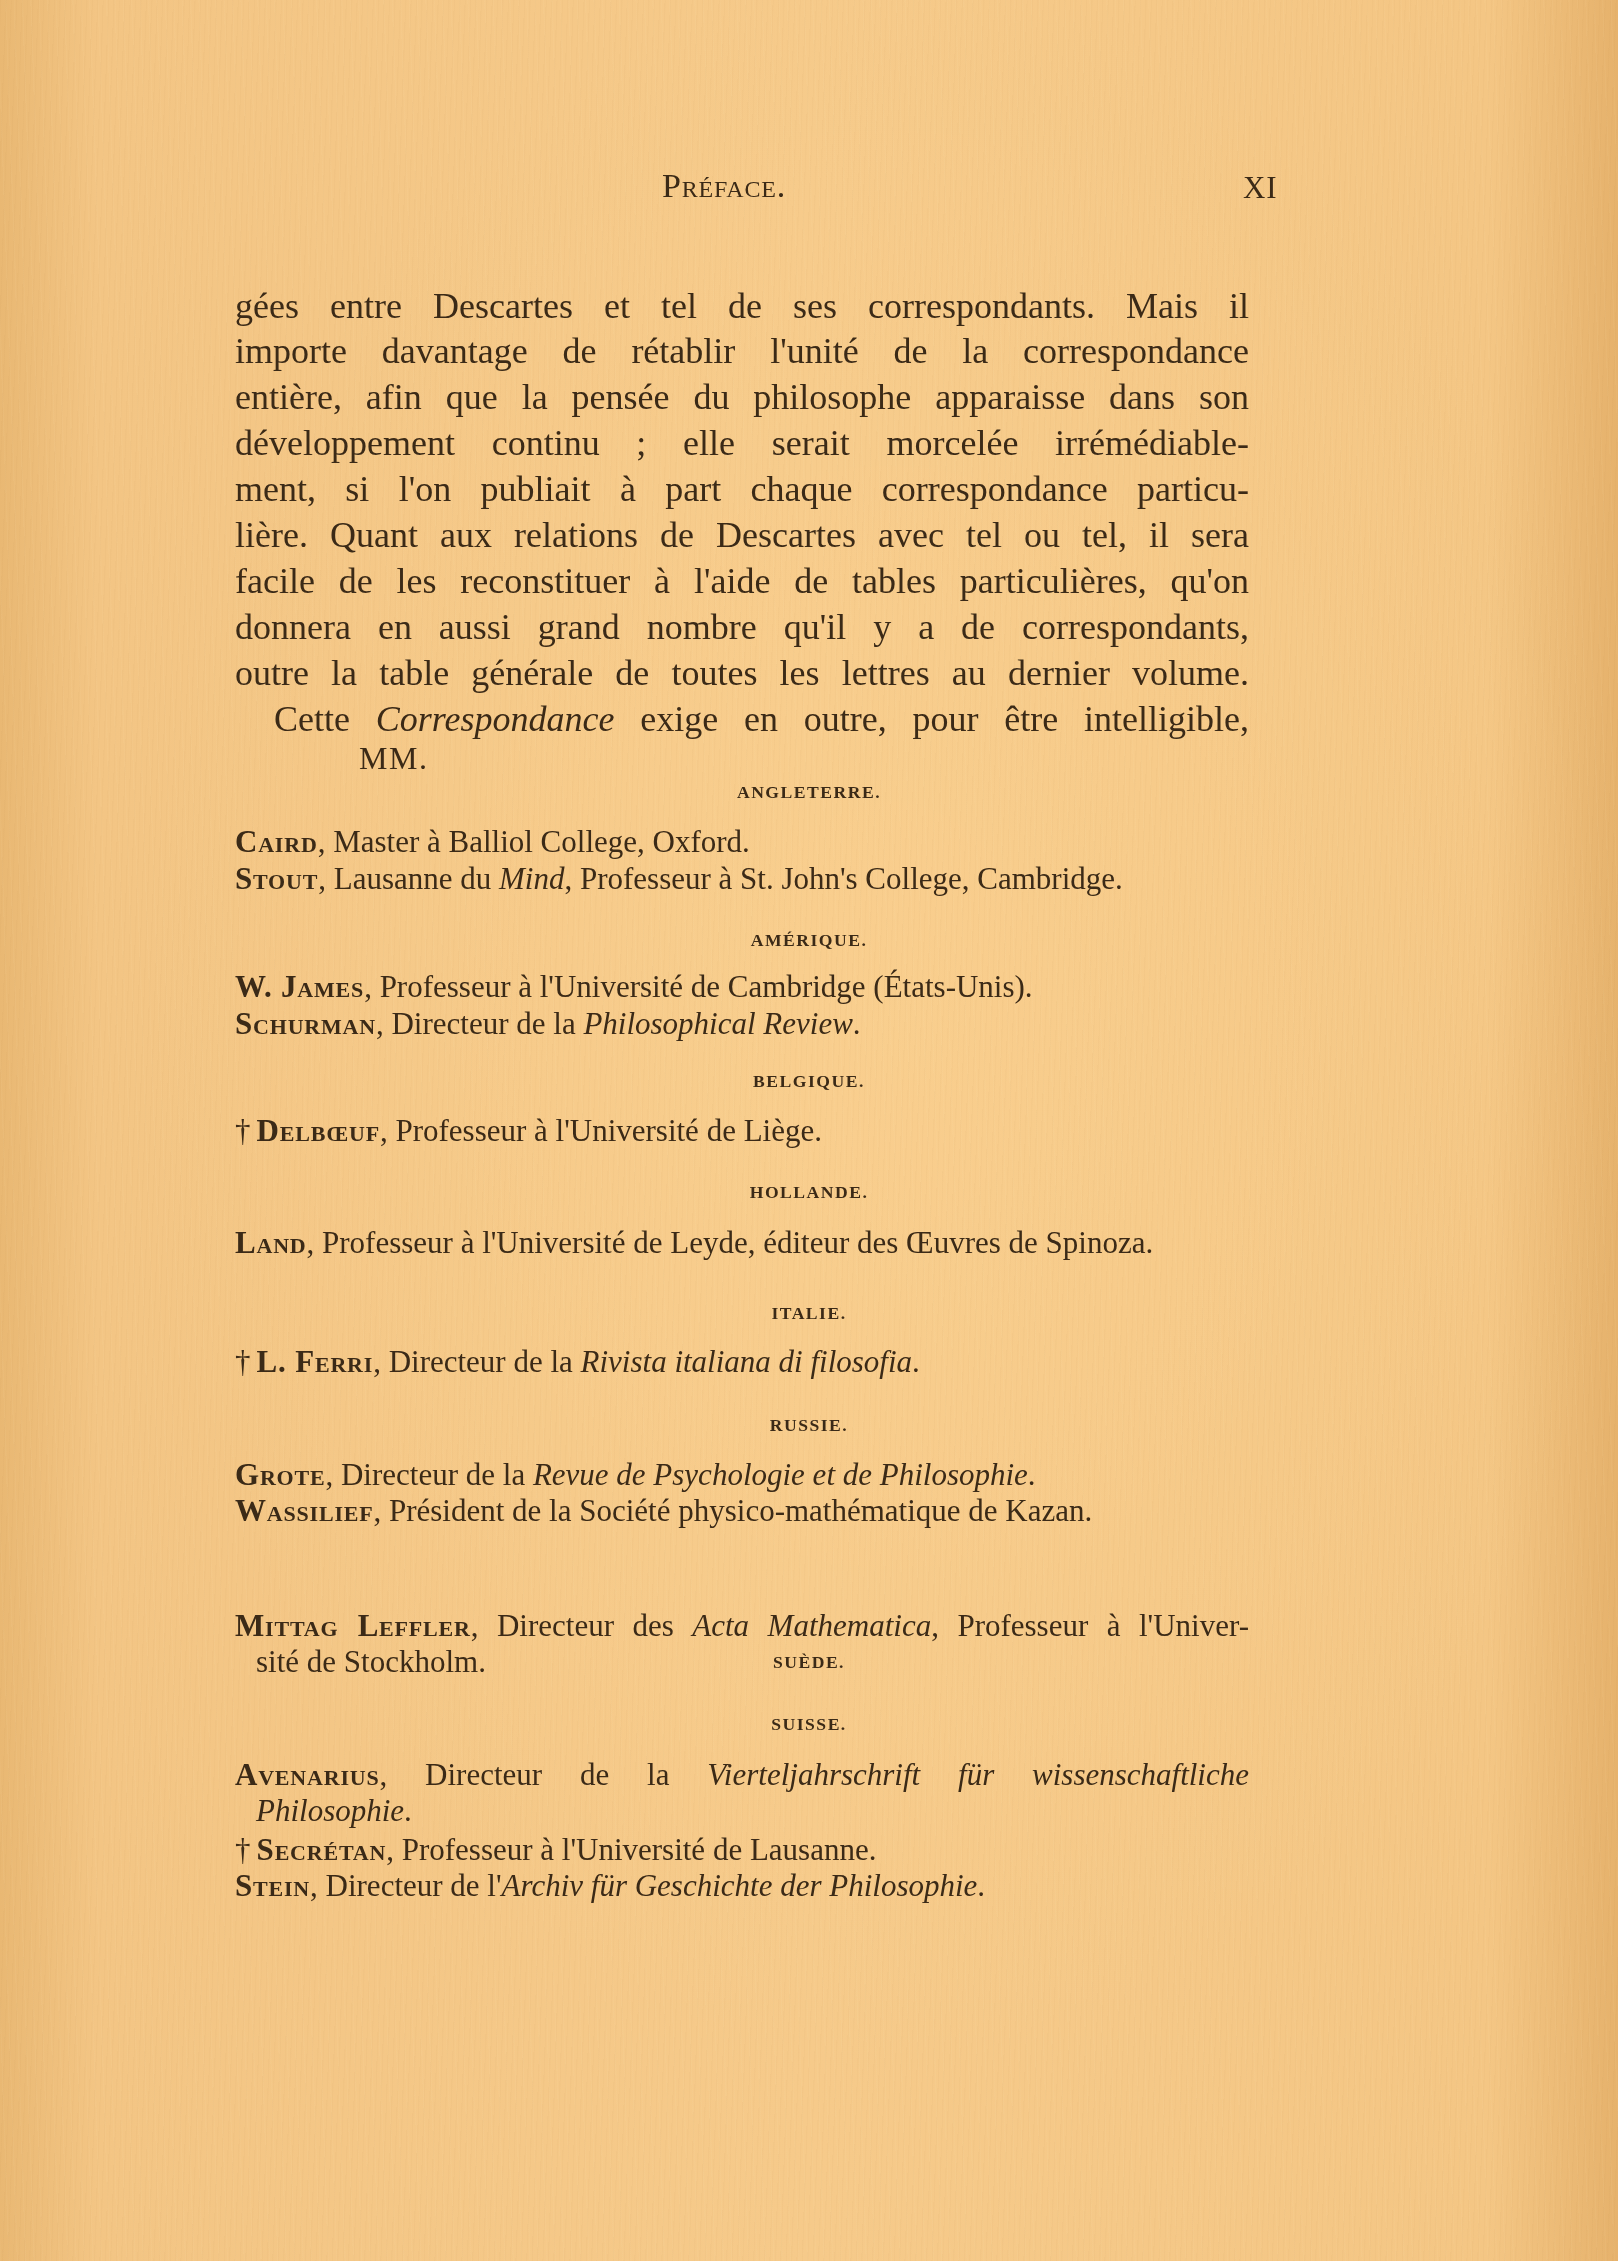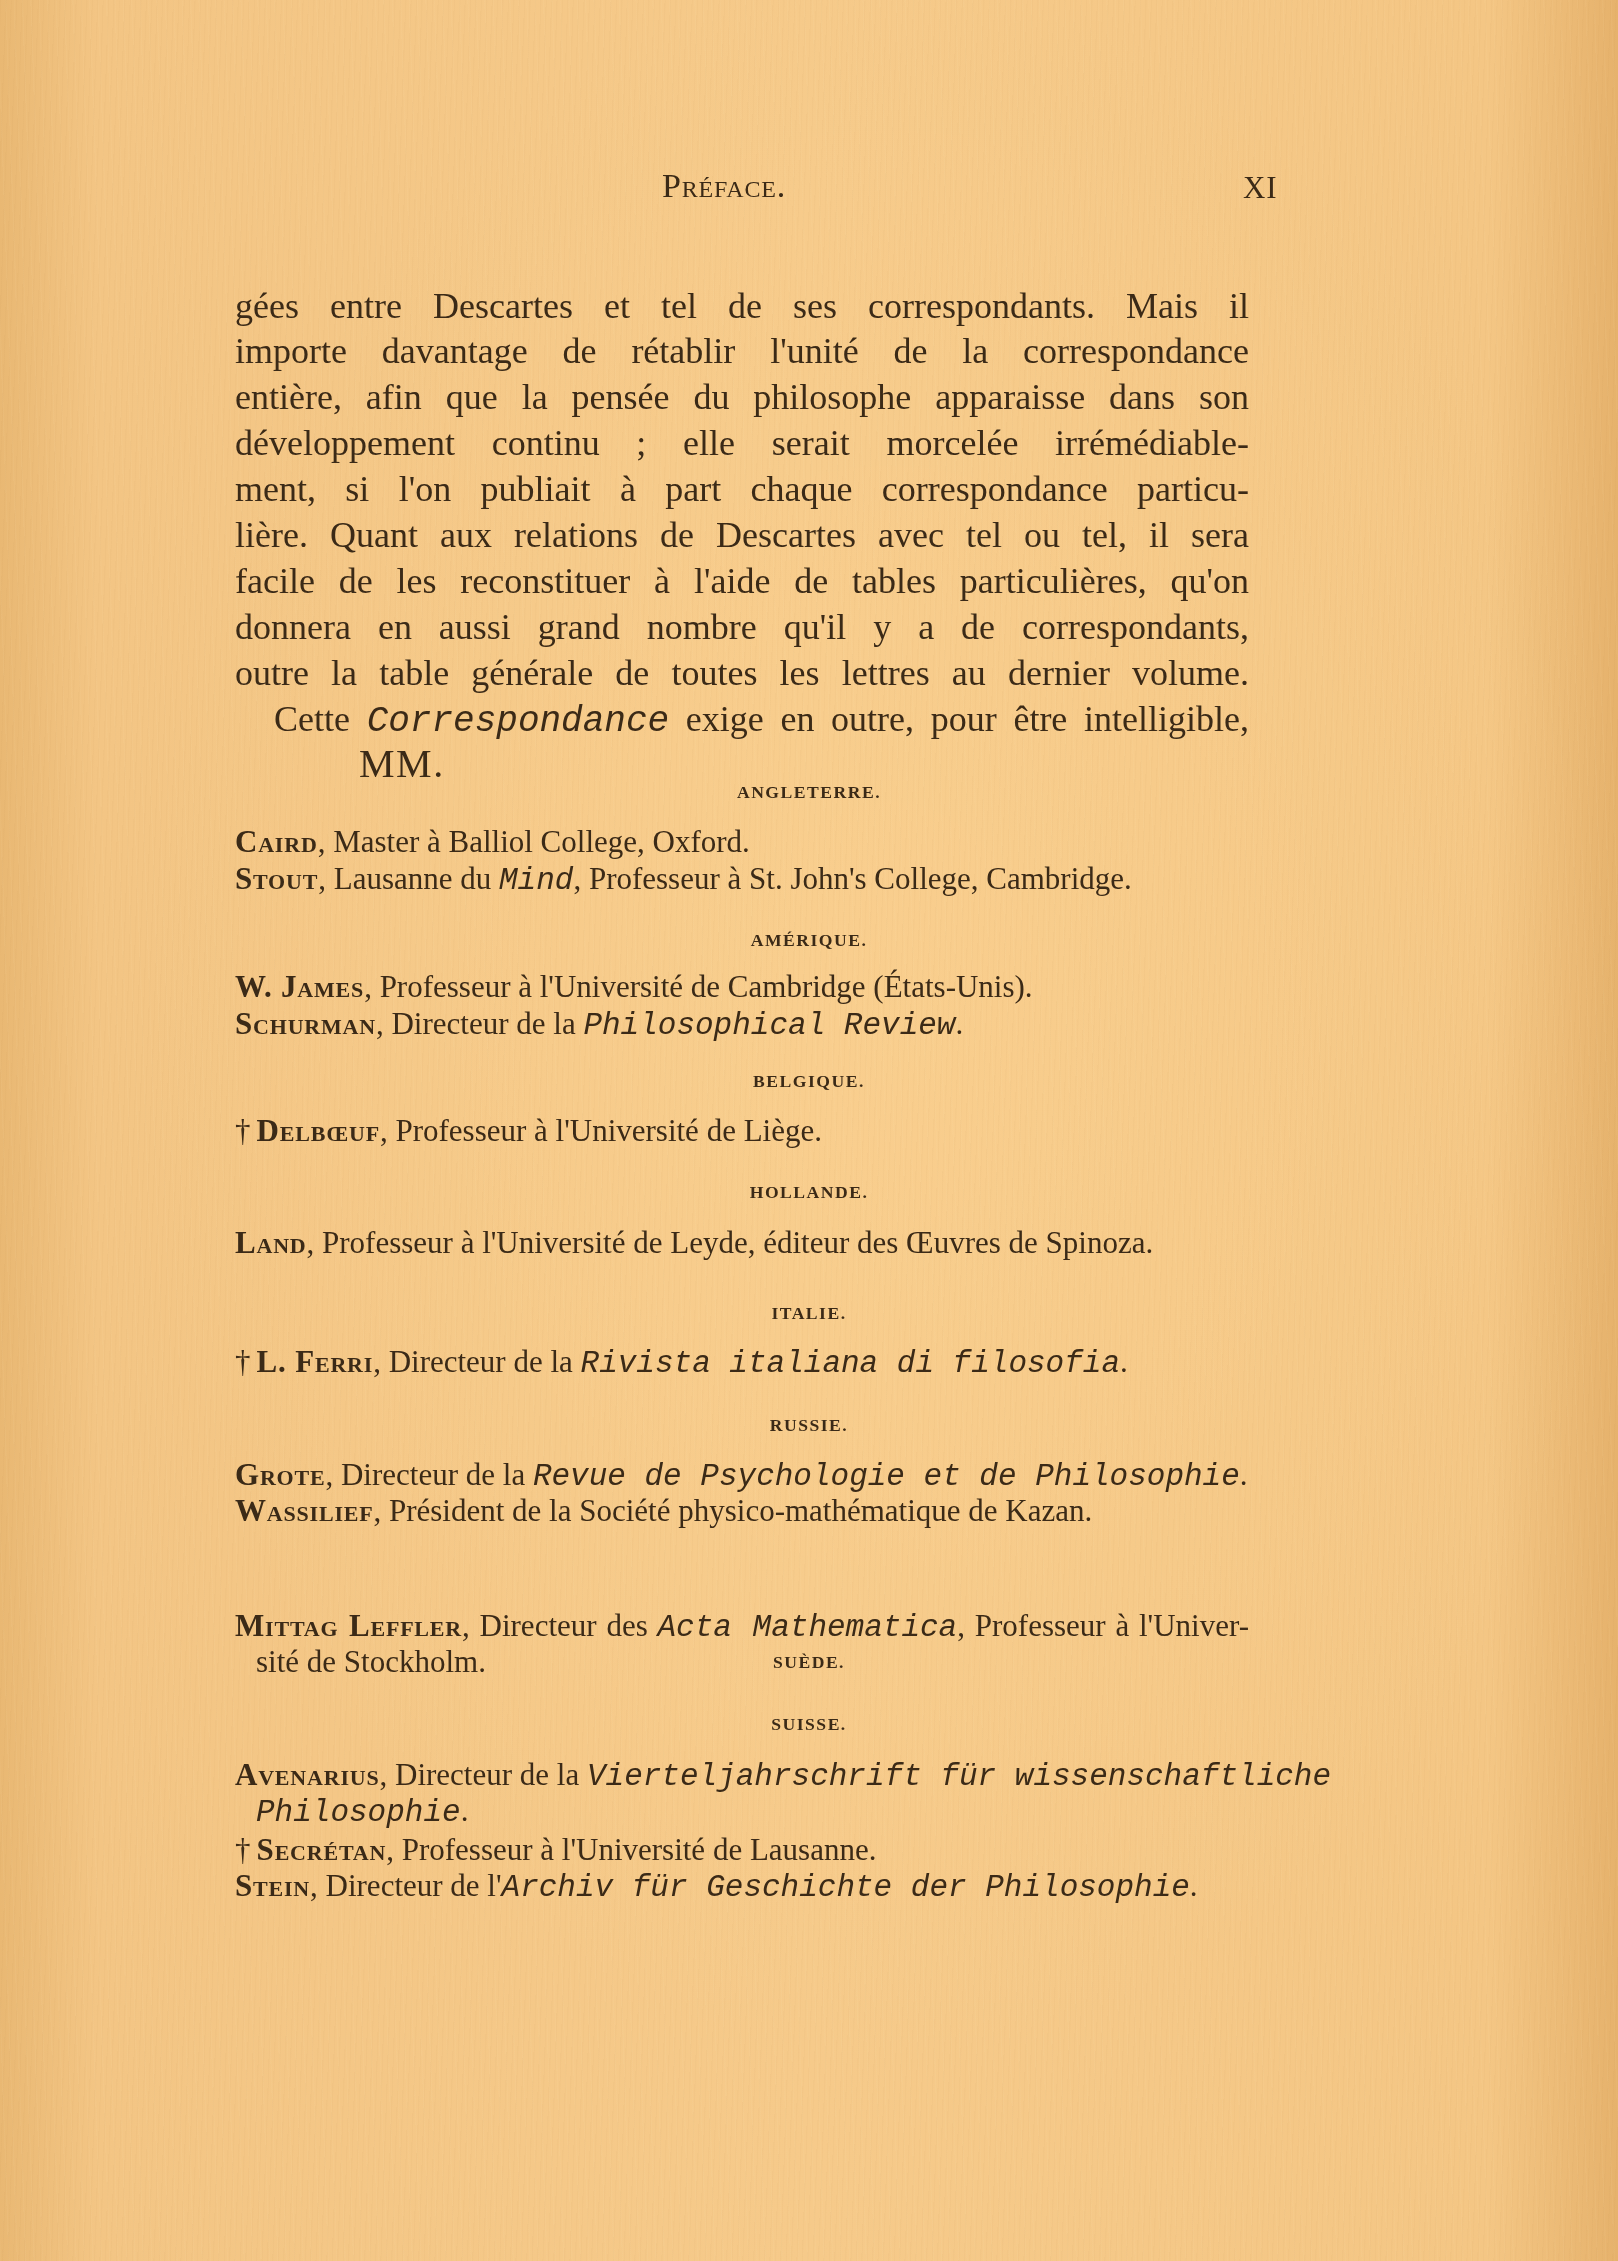--- a/index.html
+++ b/index.html
@@ -47,26 +47,26 @@
       left: 235px;
       width: 1014px;
       font-family: "Liberation Serif", serif;
       font-size: 36px;
       line-height: 46px;
       text-align: justify;
       text-align-last: justify;
       margin-top: 44px;
     }
     .body-line.indent { left: 274px; width: 975px; }
-    em, .it { font-style: italic; font-family: Liberation Mono, monospace; }
+    em, .it { font-style: italic; }
 
     .mm {
       left: 359px; top: 740px;
       font-family: "Liberation Serif", serif;
-      font-size: 40px;
+      font-size: 32px;
       letter-spacing: 1.5px;
     }
 
     
     .section-head {
       left: 0; width: 1618px;
       text-align: center;
       font-family: "Liberation Serif", serif;
       font-size: 17.6px;
       font-weight: bold;

